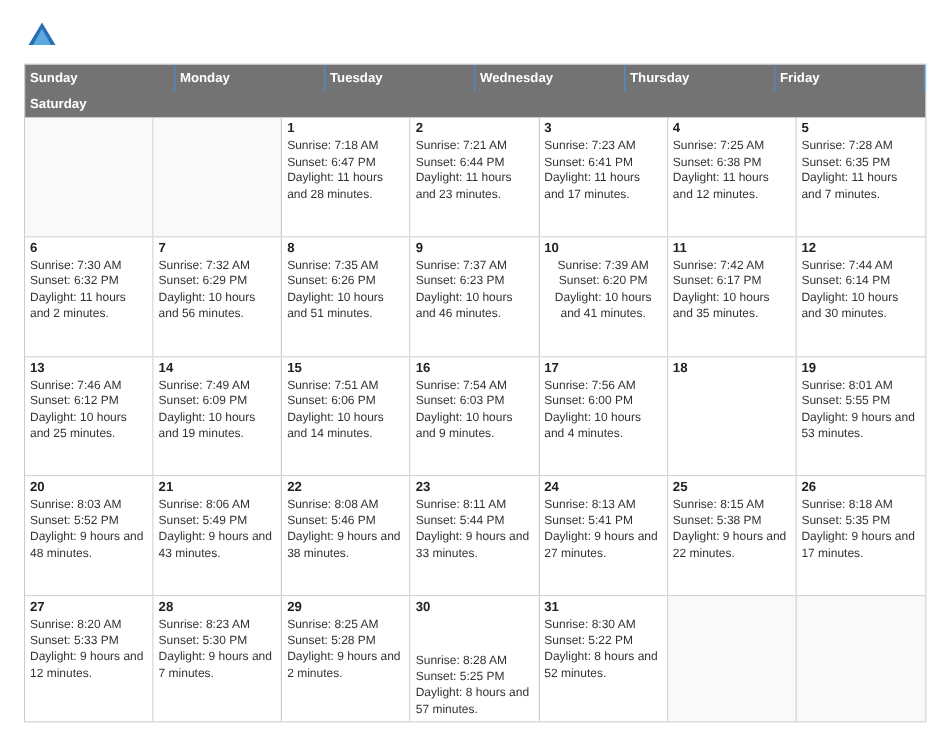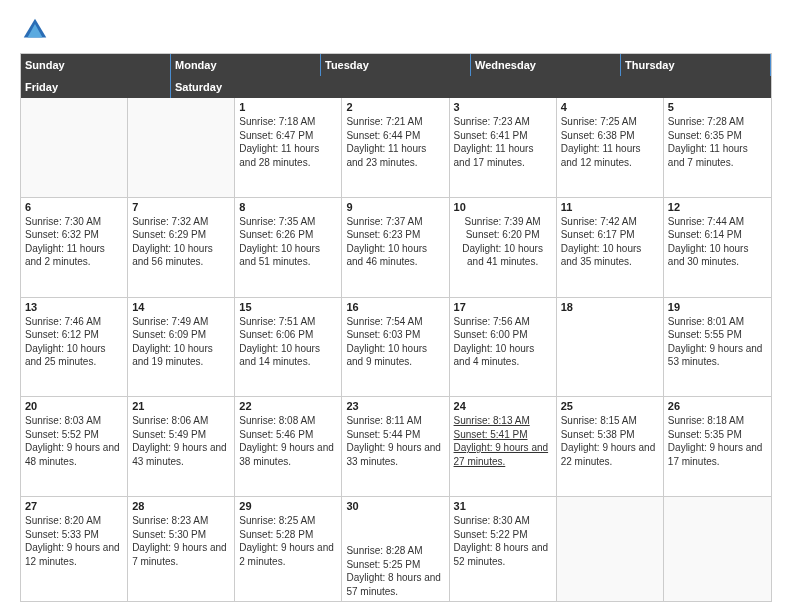--- a/index.html
+++ b/index.html
@@ -60,22 +60,22 @@
       color: #555;
     }
     .calendar {
       flex: 1;
       display: flex;
       flex-direction: column;
       border: 1px solid #ccc;
     }
     .cal-header {
       display: grid;
-      grid-template-columns: repeat(5, 1fr);
-      background: #404040;
+      grid-template-columns: repeat(6, 1fr);
+      background: #737373;
     }
     .cal-header-cell {
       color: white;
       font-size: 11px;
       font-weight: bold;
       padding: 5px 4px;
       text-align: left;
       border-right: 1px solid #4a8dd0;
     }
     .cal-header-cell:last-child { border-right: none; }
@@ -285,21 +285,21 @@
 Daylight: 9 hours and 38 minutes.</div>
           </div>
           <div class="cal-cell">
             <div class="day-num">23</div>
             <div class="cell-text" style="white-space: pre-line;">Sunrise: 8:11 AM
 Sunset: 5:44 PM
 Daylight: 9 hours and 33 minutes.</div>
           </div>
           <div class="cal-cell">
             <div class="day-num">24</div>
-            <div class="cell-text" style="white-space: pre-line; text-decoration: underline;">Sunrise: 8:13 AM
+            <div class="cell-text" style="white-space: pre-line;">Sunrise: 8:13 AM
 Sunset: 5:41 PM
 Daylight: 9 hours and 27 minutes.</div>
           </div>
           <div class="cal-cell">
             <div class="day-num">25</div>
             <div class="cell-text" style="white-space: pre-line;">Sunrise: 8:15 AM
 Sunset: 5:38 PM
 Daylight: 9 hours and 22 minutes.</div>
           </div>
           <div class="cal-cell">

